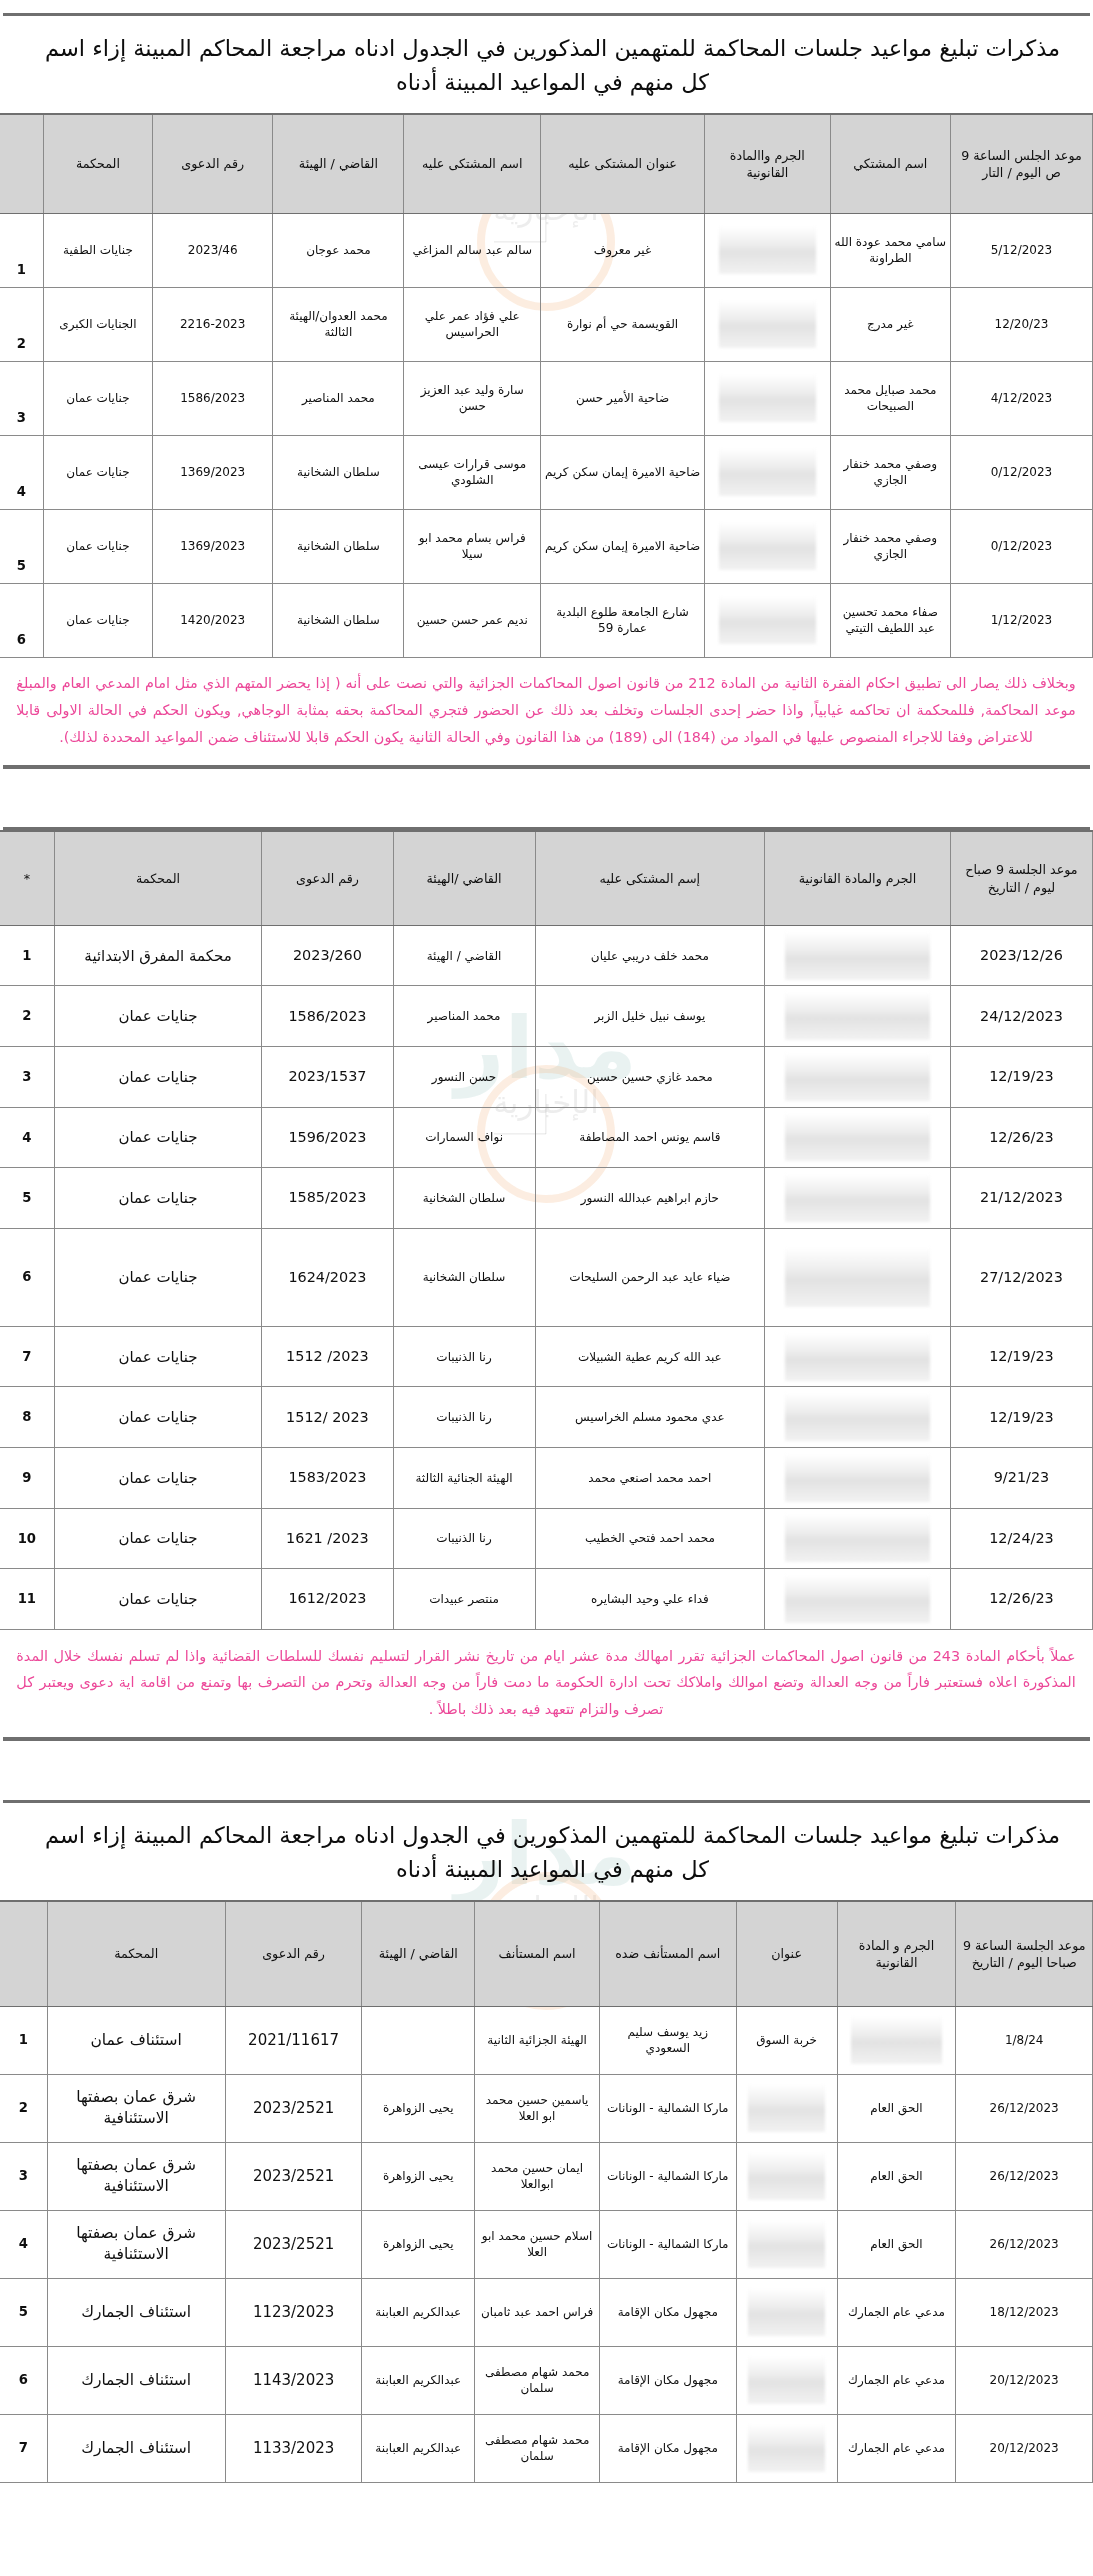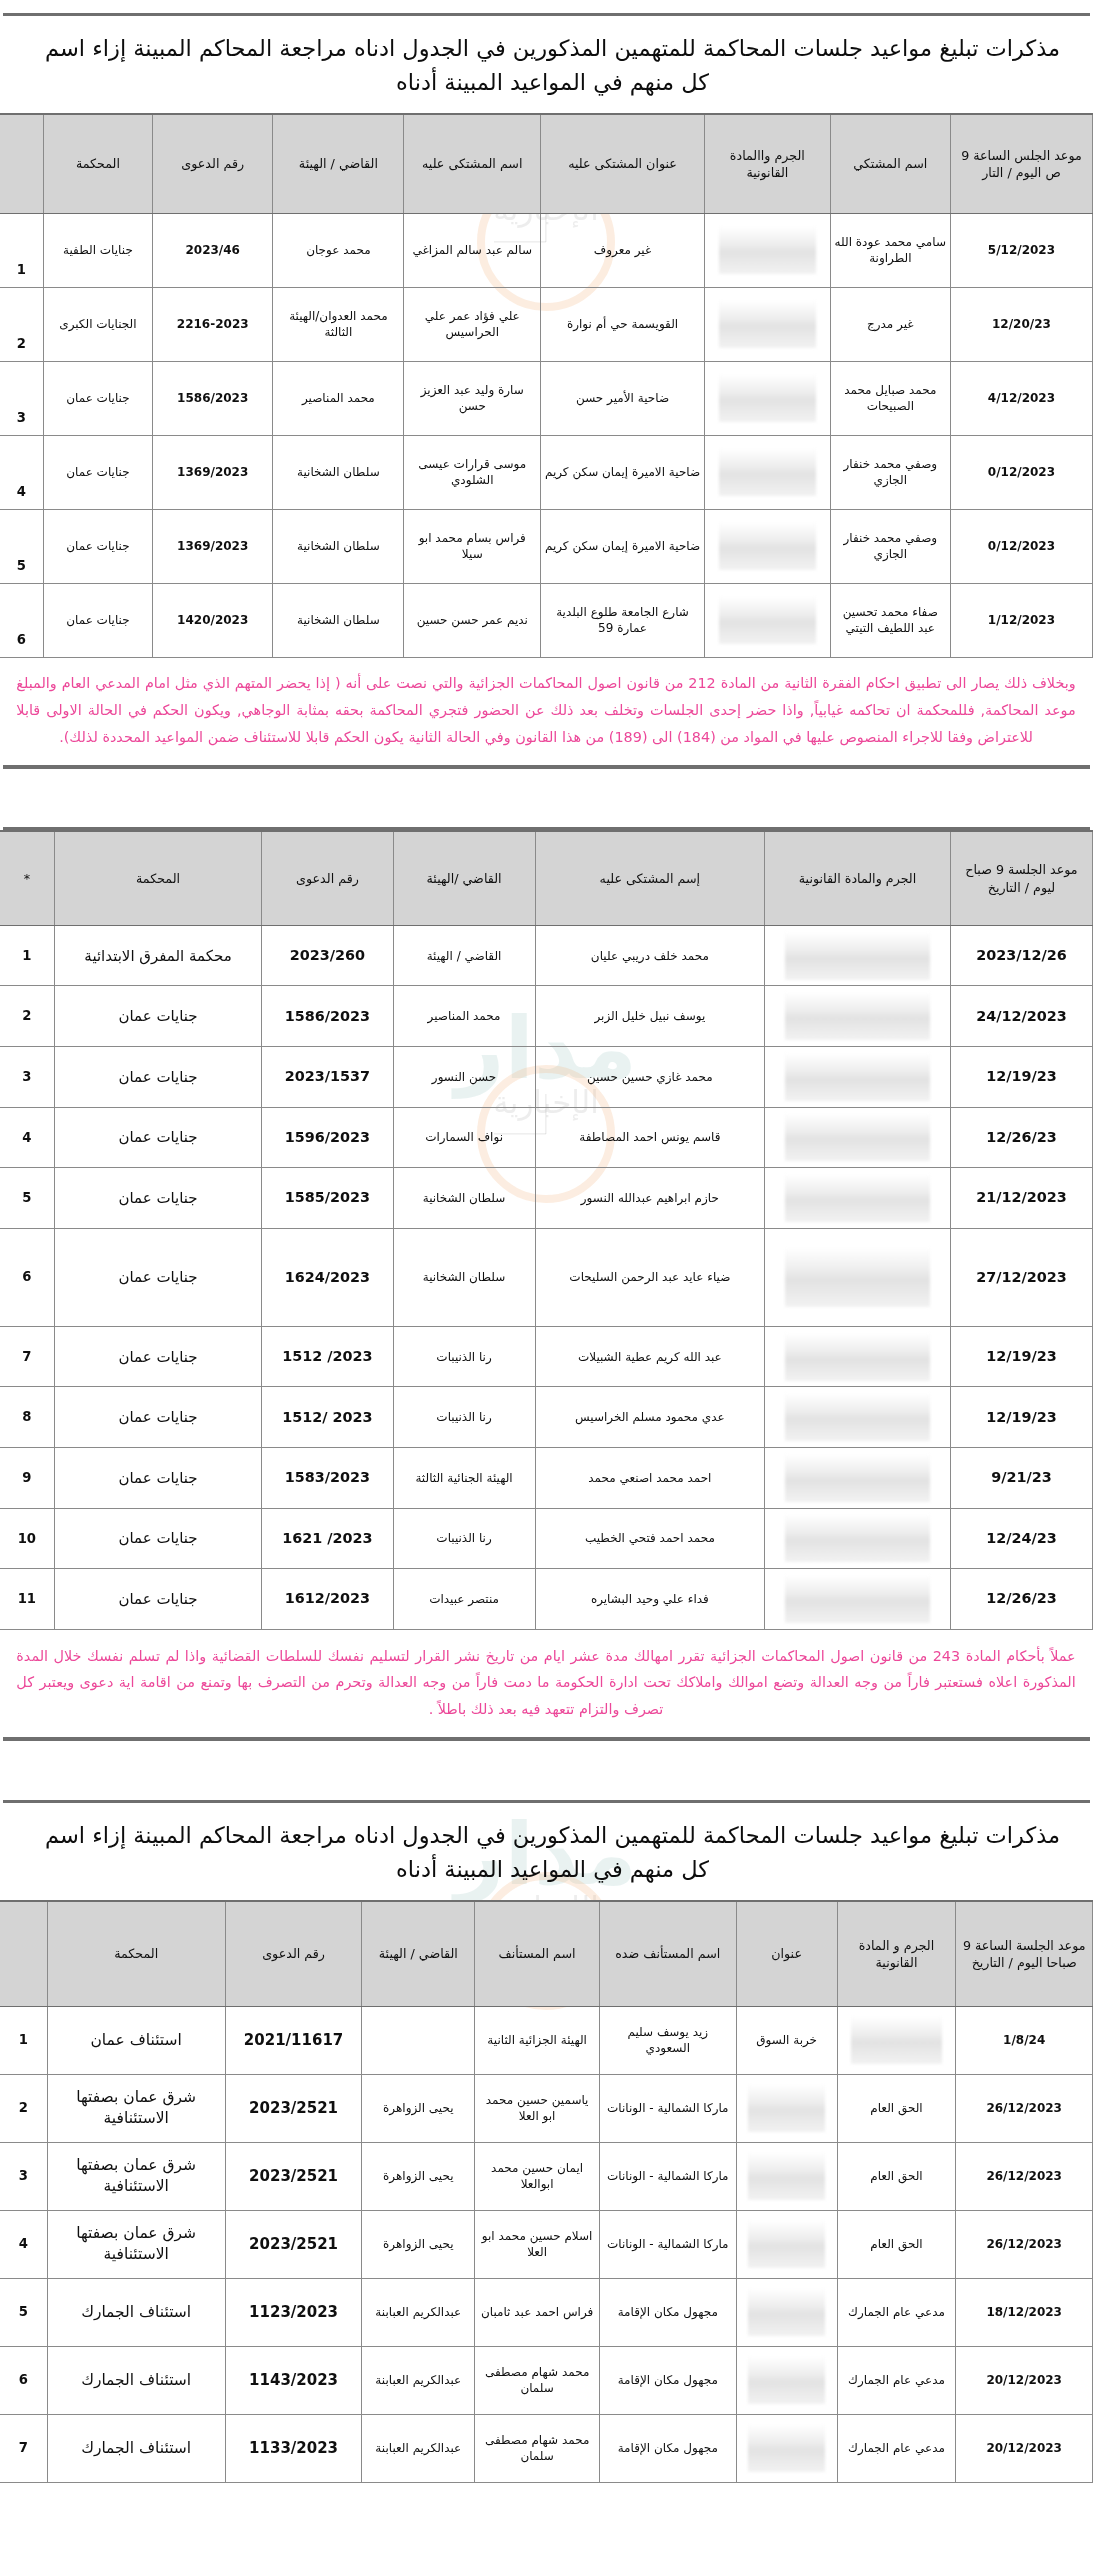--- a/index.html
+++ b/index.html
@@ -129,21 +129,21 @@
   table.grid tbody tr {
     height: 74px;
   }
   table.grid td.idx {
     font-size: 13.2px;
     font-weight: bold;
     vertical-align: bottom;
     padding-bottom: 8px;
   }
   td.num, td.date {
-    font-weight: bold;
+    font-weight: normal;
     font-size: 14px;
     direction: ltr;
   }
   td.court {
     font-size: 14.4px;
   }
   td.redacted {
     background: transparent;
   }
   .blurbox {

